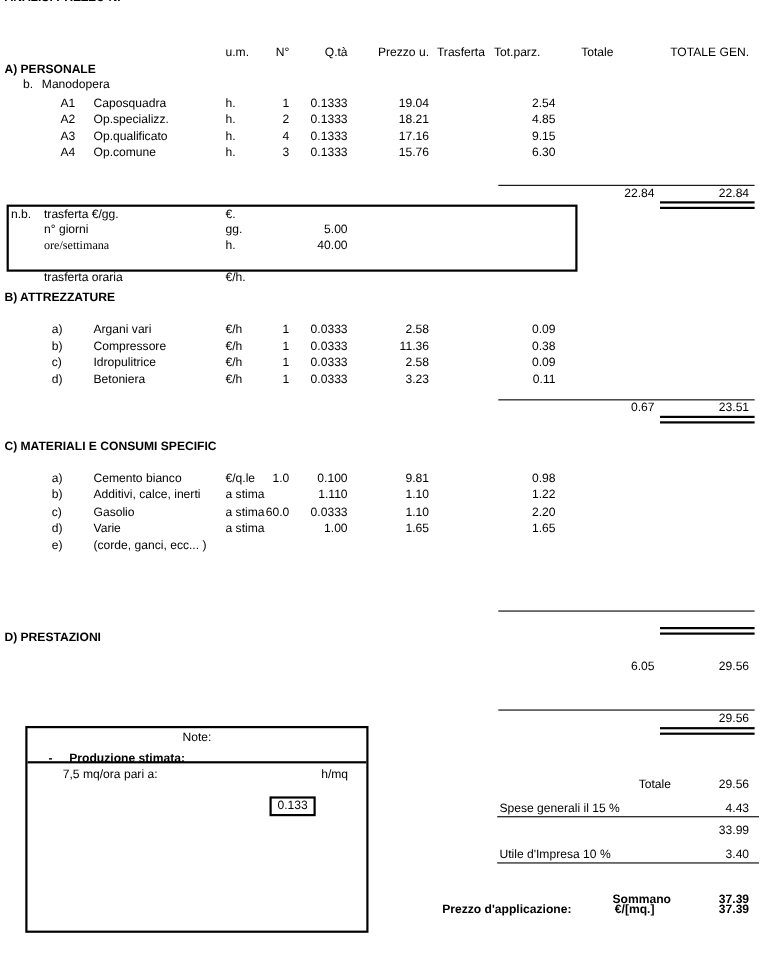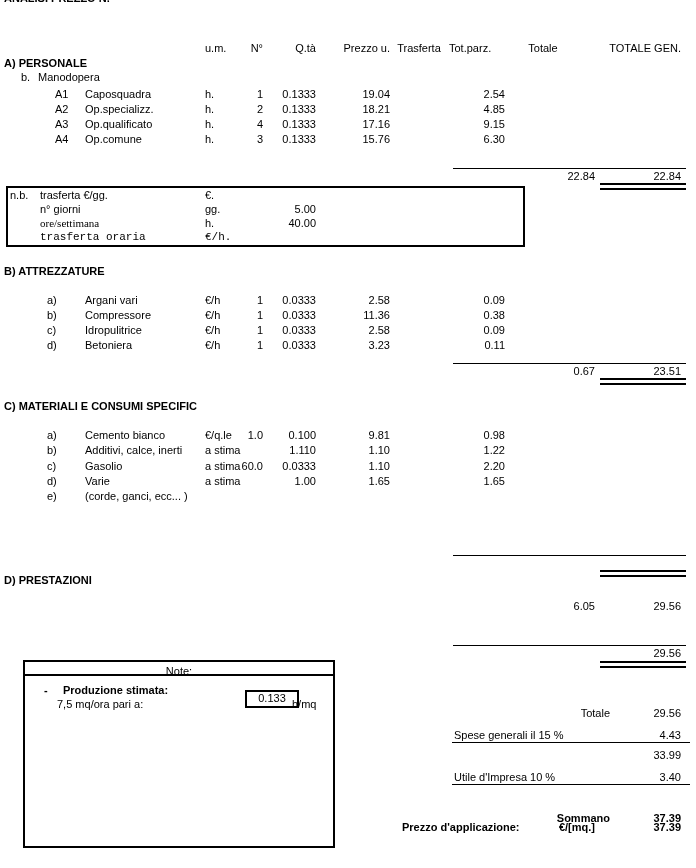--- a/index.html
+++ b/index.html
@@ -25,21 +25,21 @@
   .h-tp{left:449px;width:56px;text-align:left;}
   .c-tot{left:539px;width:56px;text-align:right;}
   .h-tot{left:515px;width:56px;text-align:center;}
   .c-tg{left:625px;width:56px;text-align:right;}
   .h-tg{left:605px;width:76px;text-align:right;}
   
   .hline{position:absolute;height:0;border-top:1px solid #000;}
   .dline{position:absolute;height:3px;border-top:2px solid #000;border-bottom:2px solid #000;}
   .box1{position:absolute;border:1px solid #000;box-sizing:border-box;background:transparent;}
   .box2{position:absolute;border:2px solid #000;box-sizing:border-box;background:transparent;}
-  .note-head{position:absolute;left:0;top:0;width:100%;height:14px;border-bottom:2px solid #000;
+  .note-head{position:absolute;left:0;top:0;width:100%;height:32px;border-bottom:2px solid #000;
              text-align:center;line-height:18px;box-sizing:border-box;}
   .val-box{position:absolute;border:2px solid #000;box-sizing:border-box;text-align:center;
            line-height:13px;font-size:11px;}
   .s-lab-r{left:420px;width:190px;text-align:right;}
   .s-lab-l{left:454px;}
 </style>
 </head>
 <body>
 
 <div class="page">
@@ -120,21 +120,21 @@
   <div class="row" style="top:203px;">
     <span style="left:40px;">n° giorni</span>
     <span class="c-um">gg.</span>
     <span class="c-q">5.00</span>
   </div>
   <div class="row" style="top:217px;">
     <span style="left:40px;font-family:Liberation Serif, serif;">ore/settimana</span>
     <span class="c-um">h.</span>
     <span class="c-q">40.00</span>
   </div>
-  <div class="row" style="top:231px;font-family:Liberation Mono, monospace;">
+  <div class="row" style="top:246px;">
     <span style="left:40px;">trasferta oraria</span>
     <span class="c-um">€/h.</span>
     <span class="c-q"></span>
   </div>
 
   <div class="row b" style="top:265px;padding-left:24px;">
     <span class="c-sec">B) ATTREZZATURE</span>
   </div>
   <div class="row" style="top:294px;">
     <span class="c-code">a)</span>
@@ -240,21 +240,21 @@
   </div>
   <div class="dline" style="left:600px;top:661px;width:86px;"></div>
 
   <div class="box2" style="left:23px;top:660px;width:312px;height:188px;">
     <div class="note-head">Note:</div>
     <span class="abs b" style="left:19px;top:22px;">-</span>
     <span class="abs b" style="left:38px;top:22px;">Produzione stimata:</span>
     <span class="abs" style="left:32px;top:36px;">7,5 mq/ora pari a:</span>
     <span class="abs" style="left:267px;top:36px;">h/mq</span>
   </div>
-  <div class="val-box" style="left:245px;top:690px;width:54px;height:18px;">0.133</div>
+  <div class="val-box" style="left:245px;top:724px;width:42px;height:18px;">0.133</div>
 
   <div class="row" style="top:707px;">
     <span class="s-lab-r">Totale</span>
     <span class="c-tg">29.56</span>
   </div>
   <div class="row" style="top:729px;">
     <span class="s-lab-l">Spese generali il 15 %</span>
     <span class="c-tg">4.43</span>
   </div>
   <div class="hline" style="left:452px;top:742px;width:238px;"></div>

